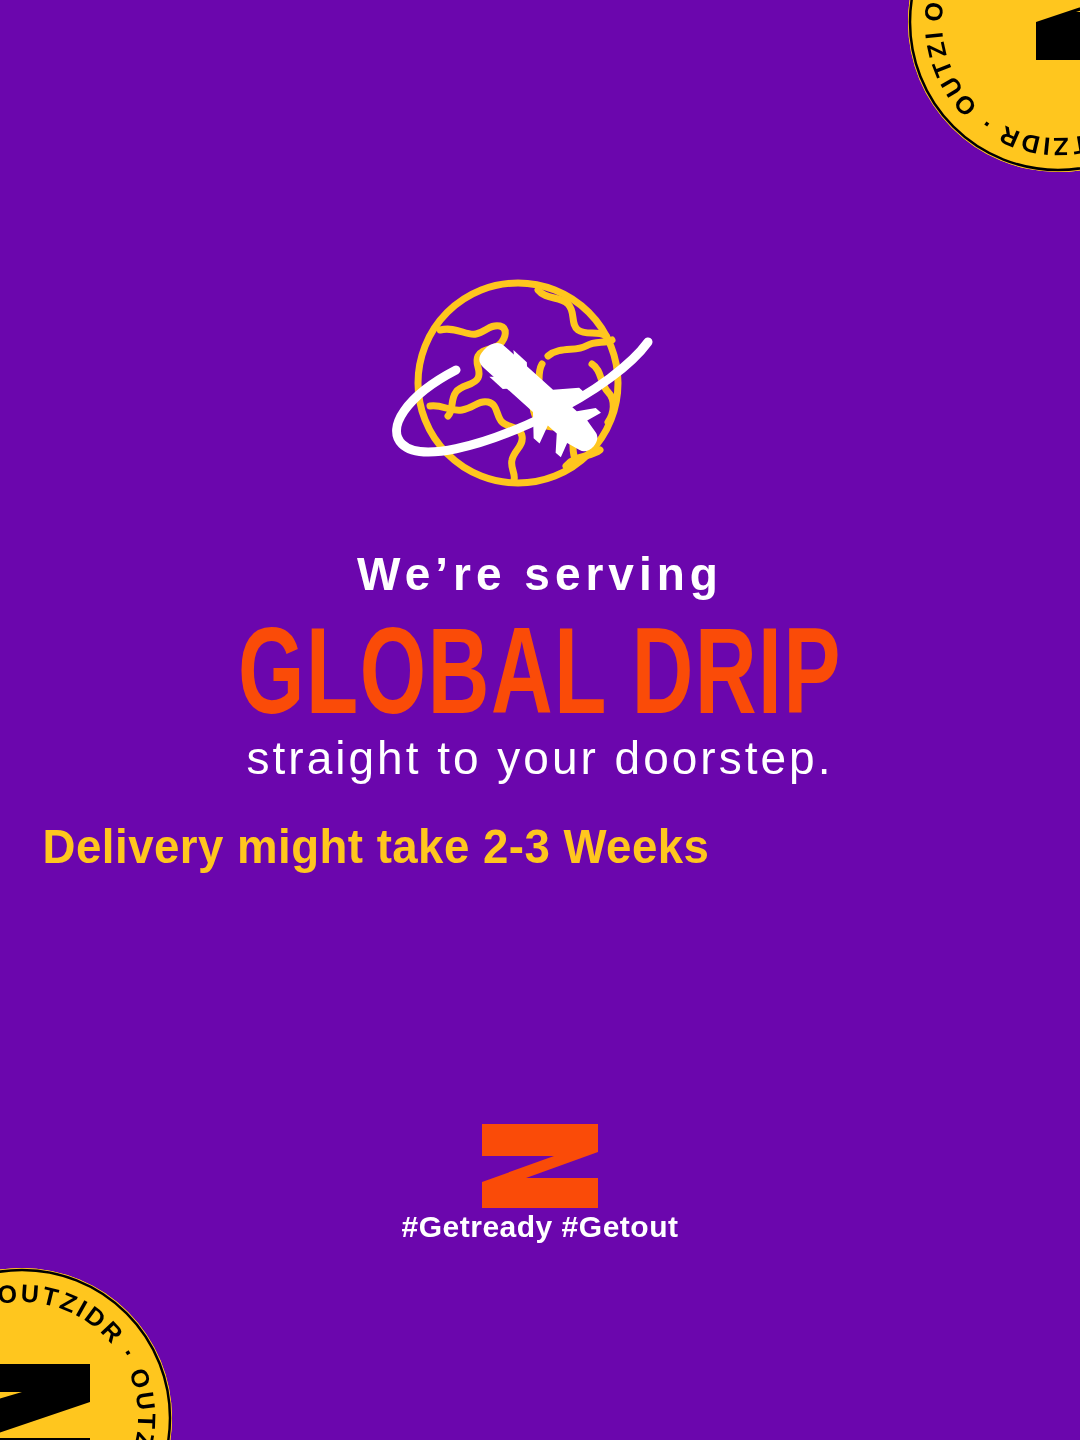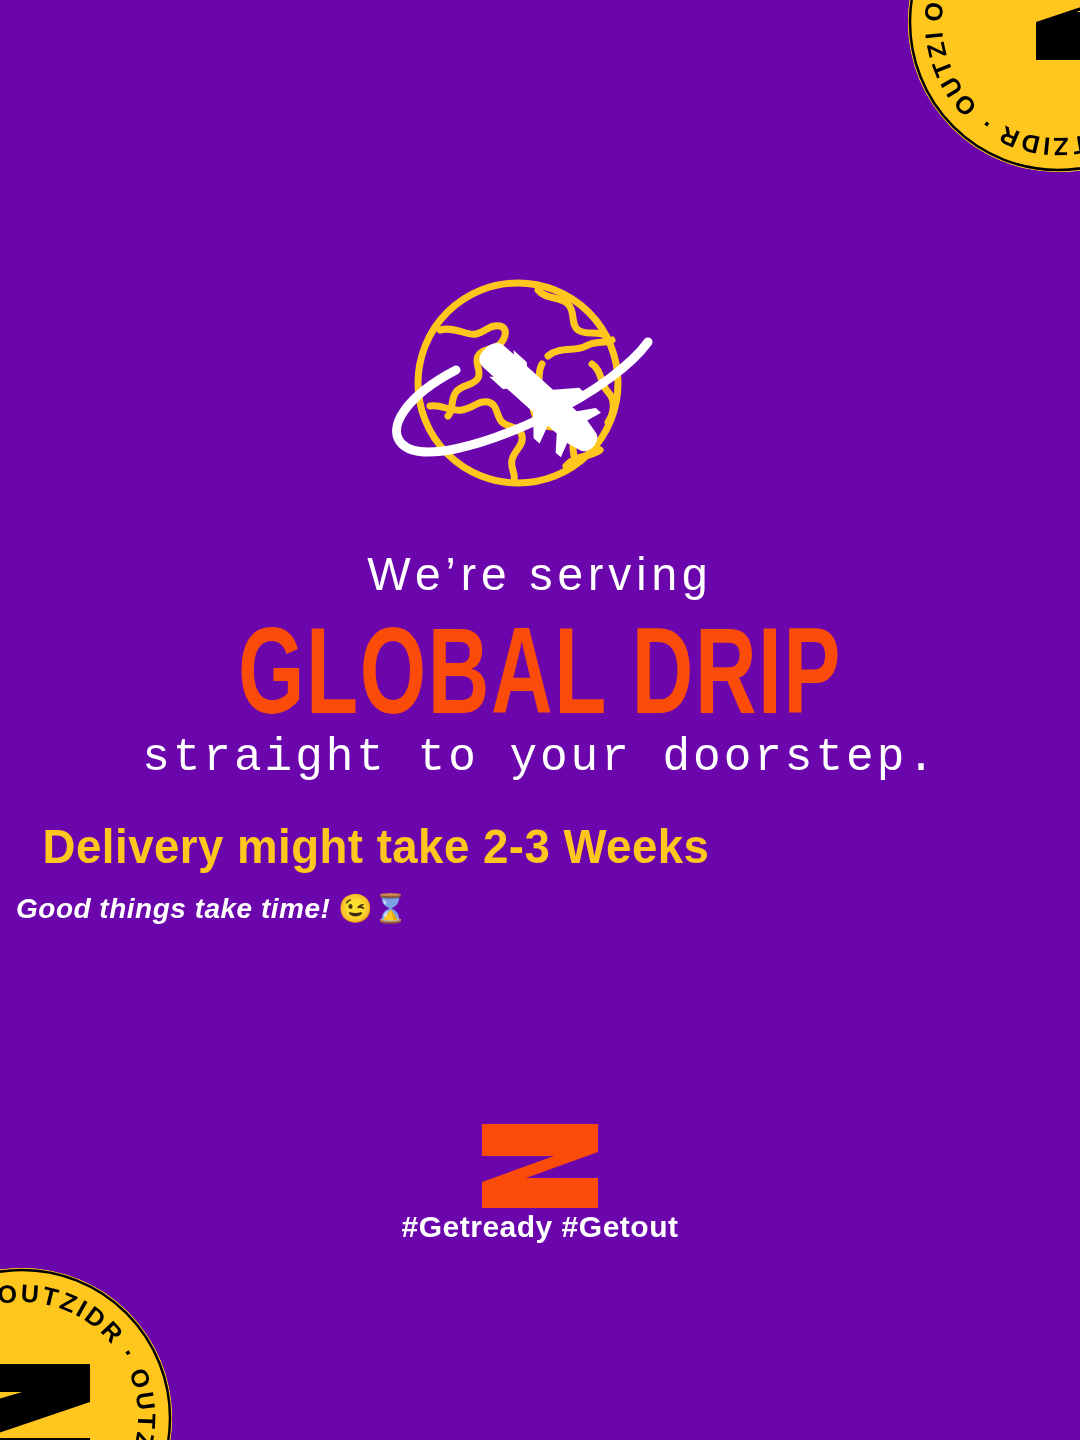--- a/index.html
+++ b/index.html
@@ -45,21 +45,21 @@
   
   .copy {
     position:absolute;
     top:548px; left:0; right:0;
     text-align:center;
   }
 
   .line-serving {
     color:#FFFFFF;
     font-size:46px;
-    font-weight:400;
+    font-weight:700;
     letter-spacing:5px;
     line-height:1.15;
   }
 
   .line-headline {
     color:#FA4B08;
     font-size:104px;
     font-weight:bold;
     letter-spacing:2px;
     line-height:1.05;
@@ -69,21 +69,20 @@
     white-space:nowrap;
   }
 
   .line-doorstep {
     color:#FFFFFF;
     font-size:46px;
     font-weight:300;
     letter-spacing:3px;
     line-height:1.15;
     margin-top:16px;
-    font-family:Liberation Mono, monospace;
   }
 
   
   .delivery {
     position:absolute;
     top:818px; left:16px; right:0;
     text-align:left;
   }
   .delivery-main {
     color:#FFC61E;
@@ -198,24 +197,20 @@
   </div>
 
   <div class="copy">
     <div class="line-serving">We’re serving</div>
     <div class="line-headline">GLOBAL DRIP</div>
     <div class="line-doorstep">straight to your doorstep.</div>
   </div>
 
   <div class="delivery">
     <div class="delivery-main">Delivery might take 2-3 Weeks</div>
-    <div class="delivery-sub">
-      <span>Good things take time!</span>
-      <span class="emoji">😉⌛</span>
-    </div>
   </div>
 
   <div class="footer">
     <svg class="zmark" width="124" height="88" viewBox="0 0 124 88" aria-hidden="true">
       <polygon fill="#FA4B08" points="4,2 120,2 120,30 48,56 120,56 120,86 4,86 4,60 76,34 4,34"></polygon>
     </svg>
     <div class="hashtags">#Getready #Getout</div>
   </div>
 
 </div>

